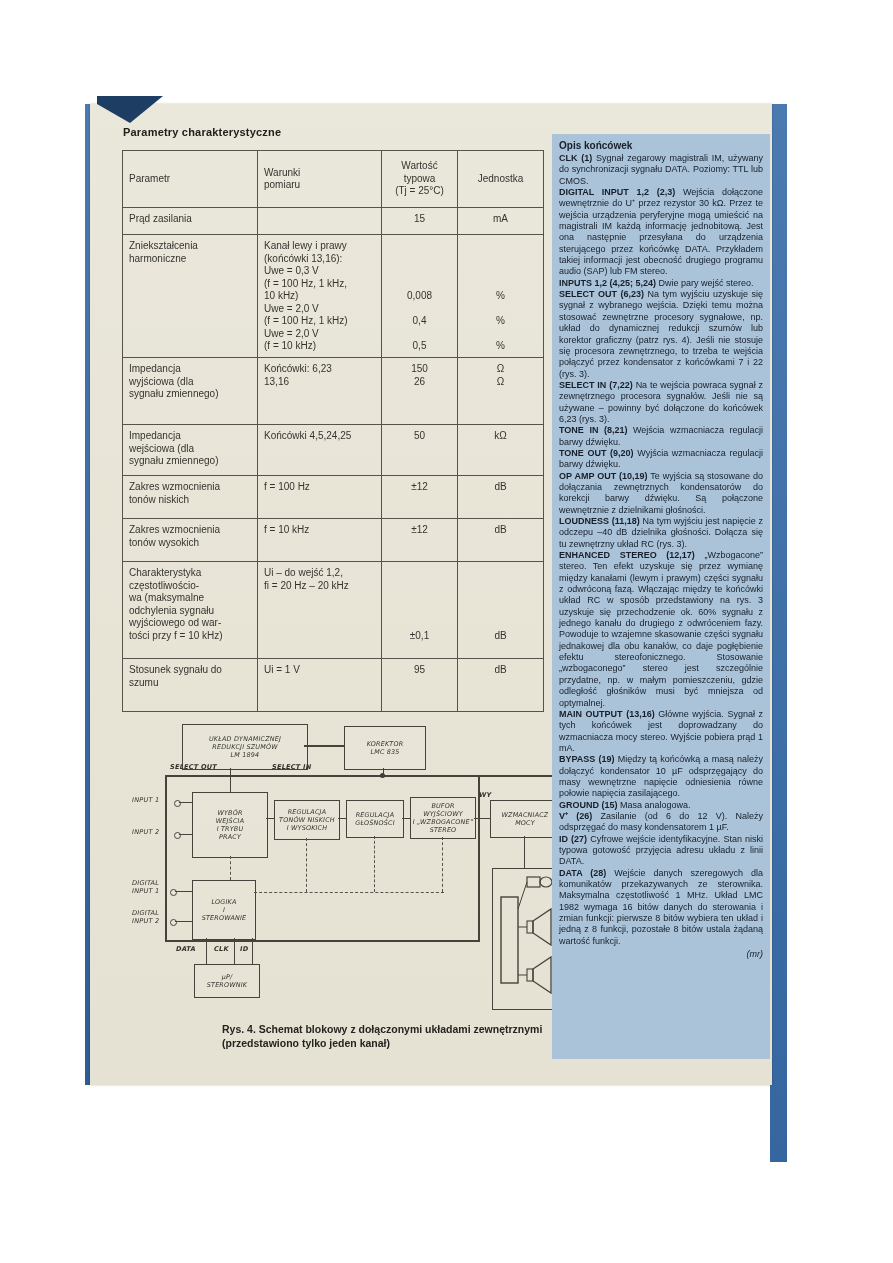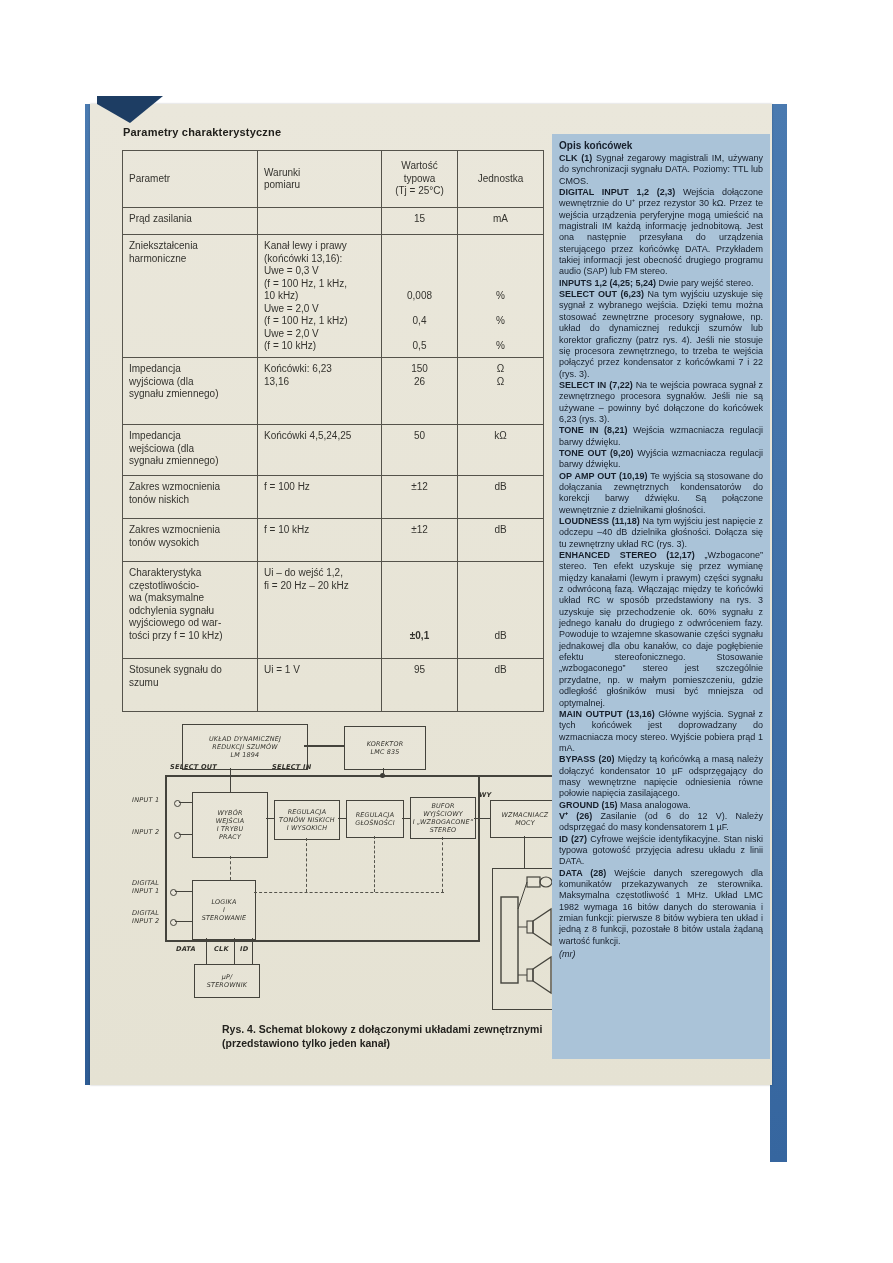--- a/index.html
+++ b/index.html
@@ -42,21 +42,21 @@
   .d-circ{position:absolute;width:5px;height:5px;border:1.2px solid #44433c;border-radius:50%;background:#e9e6da;}
   .speaker-box{position:absolute;left:362px;top:156px;width:66px;height:140px;border:1.7px solid #44433c;}
   .caption{position:absolute;left:222px;top:1022px;font-size:10.5px;font-weight:bold;
          color:#24231f;line-height:14px;}
   
   .sidebar{position:absolute;left:552px;top:134px;width:218px;height:925px;background:#aac3d8;
          box-sizing:border-box;padding:6px 7px 4px 7px;color:#161f2b;}
   .sb-title{font-size:10px;font-weight:bold;margin:0 0 2px 0;}
   .sb-entry{margin:0;font-size:9px;line-height:11.35px;text-align:justify;}
   .sb-term{font-weight:bold;}
-  .sb-sign{margin:2px 0 0 0;font-size:9px;font-style:italic;text-align:left;}
+  .sb-sign{margin:2px 0 0 0;font-size:9px;font-style:italic;text-align:right;}
 </style>
 </head>
 <body>
 
 <div class="canvas">
   <div class="left-strip"></div>
   <div class="right-strip"></div>
   <div class="paper"></div>
   <div class="chevron"></div>
 
@@ -144,21 +144,21 @@
       </div>
       <div class="t-row" style="height: 96px;">
         <div class="t-cell" style="width: 134px;">Charakterystyka
 częstotliwościo-
 wa (maksymalne
 odchylenia sygnału
 wyjściowego od war-
 tości przy f = 10 kHz)</div>
         <div class="t-cell" style="width: 124px;">Ui – do wejść 1,2,
 fi = 20 Hz – 20 kHz</div>
-        <div class="t-cell c-center" style="width: 76px; font-weight: bold;">&nbsp;
+        <div class="t-cell c-center" style="width: 76px;">&nbsp;
 &nbsp;
 &nbsp;
 &nbsp;
 &nbsp;
 ±0,1</div>
         <div class="t-cell c-center" style="width: 86px;">&nbsp;
 &nbsp;
 &nbsp;
 &nbsp;
 &nbsp;
@@ -273,21 +273,21 @@
         <p class="sb-entry"><span class="sb-term">DIGITAL INPUT 1,2 (2,3)</span> <span>Wejścia dołączone wewnętrznie do U⁺ przez rezystor 30 kΩ. Przez te wejścia urządzenia peryferyjne mogą umieścić na magistrali IM każdą informację jednobitową. Jest ona następnie przesyłana do urządzenia sterującego przez końcówkę DATA. Przykładem takiej informacji jest obecność drugiego programu audio (SAP) lub FM stereo.</span></p>
         <p class="sb-entry"><span class="sb-term">INPUTS 1,2 (4,25; 5,24)</span> <span>Dwie pary wejść stereo.</span></p>
         <p class="sb-entry"><span class="sb-term">SELECT OUT (6,23)</span> <span>Na tym wyjściu uzyskuje się sygnał z wybranego wejścia. Dzięki temu można stosować zewnętrzne procesory sygnałowe, np. układ do dynamicznej redukcji szumów lub korektor graficzny (patrz rys. 4). Jeśli nie stosuje się procesora zewnętrznego, to trzeba te wejścia połączyć przez kondensator z końcówkami 7 i 22 (rys. 3).</span></p>
         <p class="sb-entry"><span class="sb-term">SELECT IN (7,22)</span> <span>Na te wejścia powraca sygnał z zewnętrznego procesora sygnałów. Jeśli nie są używane – powinny być dołączone do końcówek 6,23 (rys. 3).</span></p>
         <p class="sb-entry"><span class="sb-term">TONE IN (8,21)</span> <span>Wejścia wzmacniacza regulacji barwy dźwięku.</span></p>
         <p class="sb-entry"><span class="sb-term">TONE OUT (9,20)</span> <span>Wyjścia wzmacniacza regulacji barwy dźwięku.</span></p>
         <p class="sb-entry"><span class="sb-term">OP AMP OUT (10,19)</span> <span>Te wyjścia są stosowane do dołączania zewnętrznych kondensatorów do korekcji barwy dźwięku. Są połączone wewnętrznie z dzielnikami głośności.</span></p>
         <p class="sb-entry"><span class="sb-term">LOUDNESS (11,18)</span> <span>Na tym wyjściu jest napięcie z odczepu –40 dB dzielnika głośności. Dołącza się tu zewnętrzny układ RC (rys. 3).</span></p>
         <p class="sb-entry"><span class="sb-term">ENHANCED STEREO (12,17)</span> <span>„Wzbogacone” stereo. Ten efekt uzyskuje się przez wymianę między kanałami (lewym i prawym) części sygnału z odwróconą fazą. Włączając między te końcówki układ RC w sposób przedstawiony na rys. 3 uzyskuje się przechodzenie ok. 60% sygnału z jednego kanału do drugiego z odwróceniem fazy. Powoduje to wzajemne skasowanie części sygnału jednakowej dla obu kanałów, co daje pogłębienie efektu stereofonicznego. Stosowanie „wzbogaconego” stereo jest szczególnie przydatne, np. w małym pomieszczeniu, gdzie odległość głośników musi być mniejsza od optymalnej.</span></p>
         <p class="sb-entry"><span class="sb-term">MAIN OUTPUT (13,16)</span> <span>Główne wyjścia. Sygnał z tych końcówek jest doprowadzany do wzmacniacza mocy stereo. Wyjście pobiera prąd 1 mA.</span></p>
-        <p class="sb-entry"><span class="sb-term">BYPASS (20)</span> <span>Między tą końcówką a masą należy dołączyć kondensator 10 µF odsprzęgający do masy wewnętrzne napięcie odniesienia równe połowie napięcia zasilającego.</span></p>
+        <p class="sb-entry"><span class="sb-term">BYPASS (19)</span> <span>Między tą końcówką a masą należy dołączyć kondensator 10 µF odsprzęgający do masy wewnętrzne napięcie odniesienia równe połowie napięcia zasilającego.</span></p>
         <p class="sb-entry"><span class="sb-term">GROUND (15)</span> <span>Masa analogowa.</span></p>
         <p class="sb-entry"><span class="sb-term">V⁺ (26)</span> <span>Zasilanie (od 6 do 12 V). Należy odsprzęgać do masy kondensatorem 1 µF.</span></p>
         <p class="sb-entry"><span class="sb-term">ID (27)</span> <span>Cyfrowe wejście identyfikacyjne. Stan niski typowa gotowość przyjęcia adresu układu z linii DATA.</span></p>
         <p class="sb-entry"><span class="sb-term">DATA (28)</span> <span>Wejście danych szeregowych dla komunikatów przekazywanych ze sterownika. Maksymalna częstotliwość 1 MHz. Układ LMC 1982 wymaga 16 bitów danych do sterowania i zmian funkcji: pierwsze 8 bitów wybiera ten układ i jedną z 8 funkcji, pozostałe 8 bitów ustala żądaną wartość funkcji.</span></p>
       </div>
     <p class="sb-sign">(mr)</p>
   </div>
 </div>
 
 </body></html>

